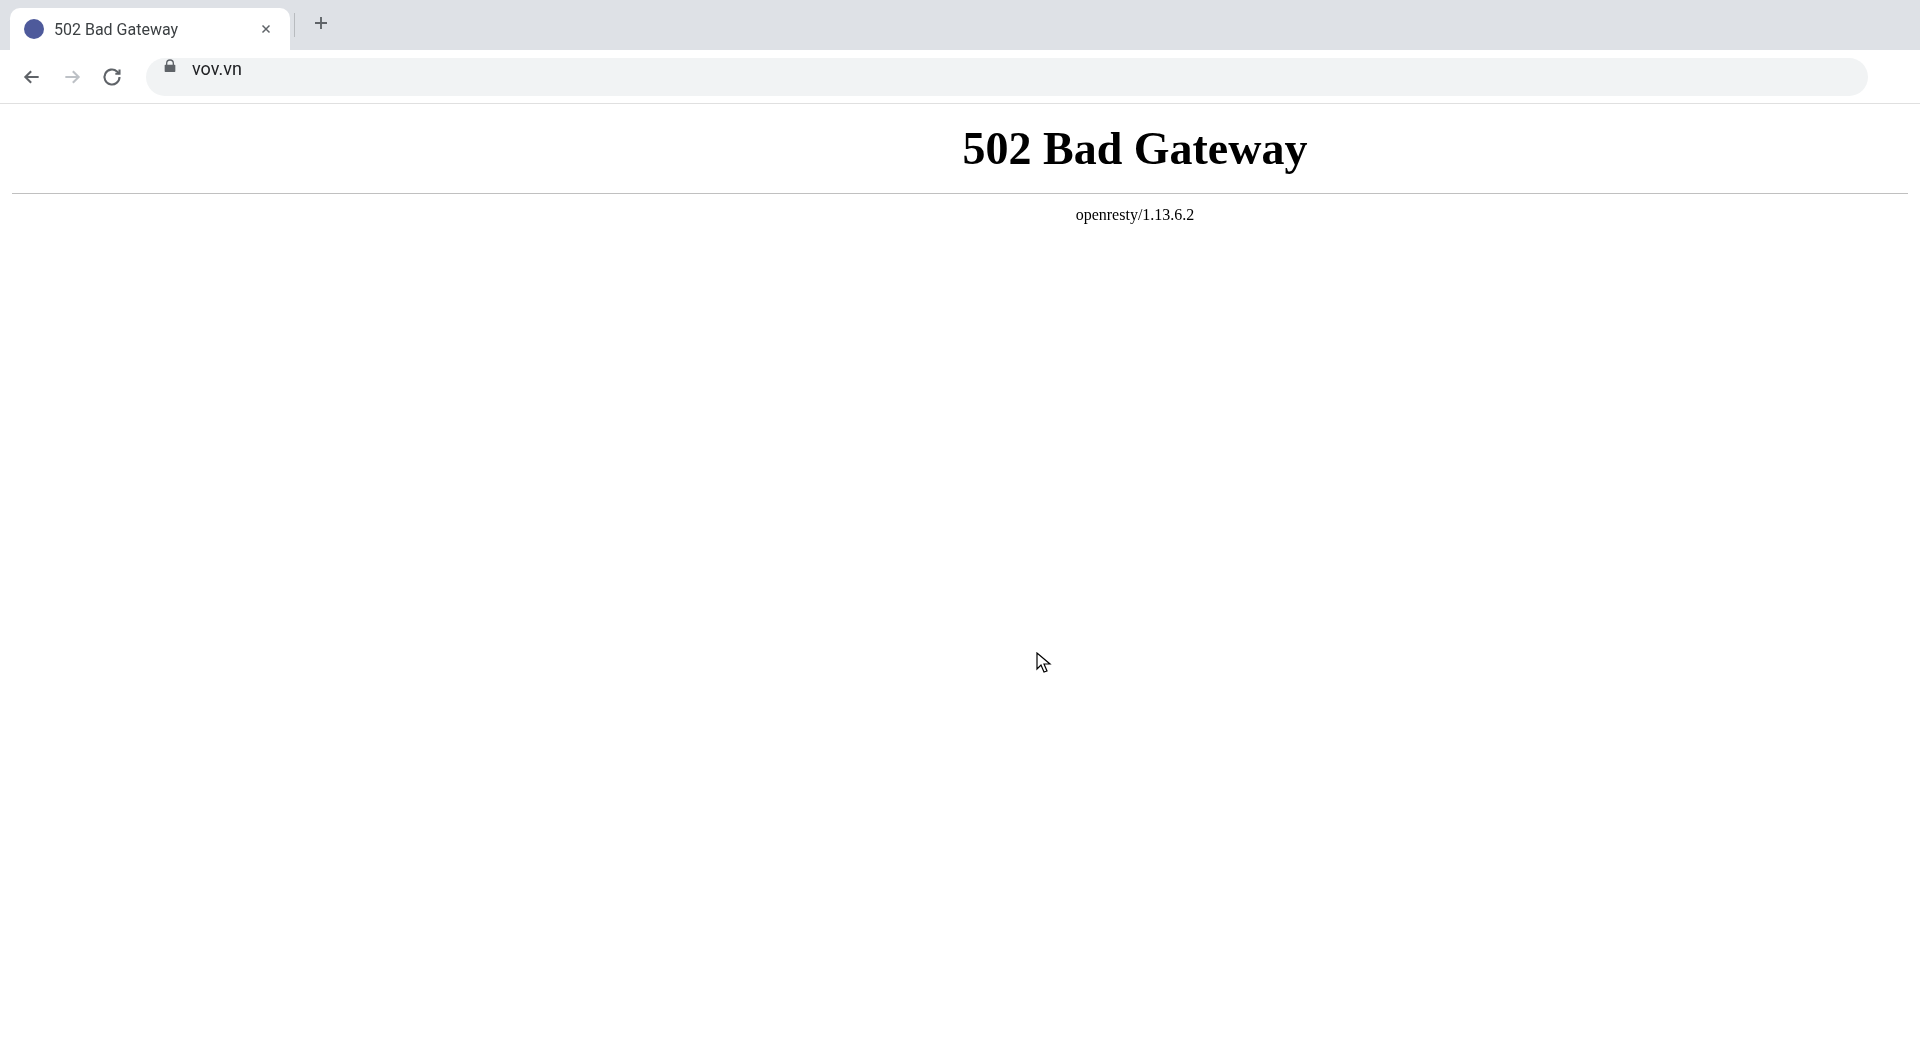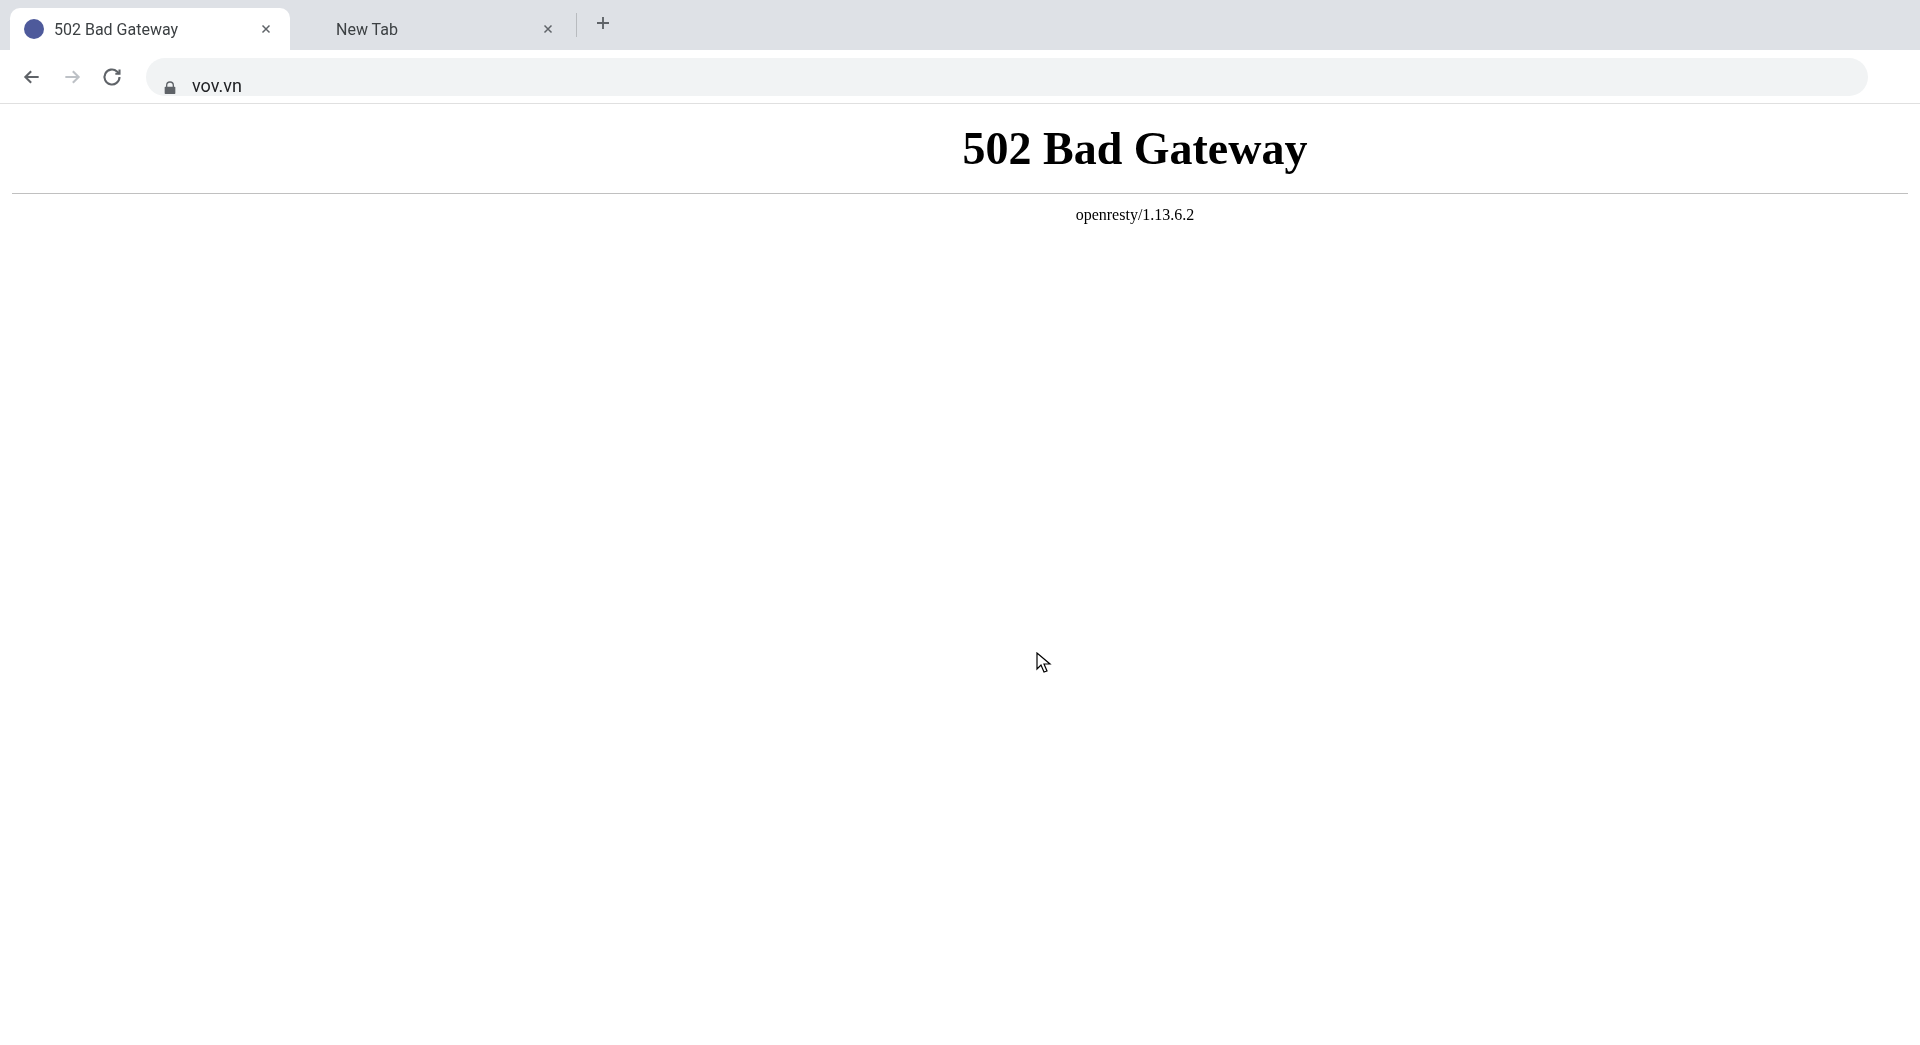--- a/index.html
+++ b/index.html
@@ -116,21 +116,21 @@
     .nav-btn svg {
       width: 20px;
       height: 20px;
     }
     .address-bar {
       flex: 1;
       height: 38px;
       background: #f1f3f4;
       border-radius: 19px;
       display: flex;
-      align-items: flex-end;
+      align-items: flex-start;
       padding: 0 16px;
       margin-left: 14px;
       margin-right: 40px;
     }
     .lock-icon {
       width: 16px;
       height: 16px;
       margin-right: 14px;
       color: #5f6368;
     }
@@ -184,29 +184,20 @@
 <div class="browser-chrome">
   <div class="tab active">
     <div class="tab-favicon"></div>
     <span class="tab-title">502 Bad Gateway</span>
     <span class="tab-close">
       <svg viewBox="0 0 24 24" width="14" height="14" fill="none" stroke="currentColor" stroke-width="2.5">
           <path d="M6 6 L18 18 M18 6 L6 18"></path>
         </svg>
     </span>
   </div>
-  <div class="tab inactive">
-    <div class="tab-favicon empty"></div>
-    <span class="tab-title">New Tab</span>
-    <span class="tab-close">
-      <svg viewBox="0 0 24 24" width="14" height="14" fill="none" stroke="currentColor" stroke-width="2.5">
-          <path d="M6 6 L18 18 M18 6 L6 18"></path>
-        </svg>
-    </span>
-  </div>
   <div class="tab-separator"></div>
   <div class="new-tab-btn">
     <svg viewBox="0 0 24 24" width="18" height="18" fill="none" stroke="currentColor" stroke-width="2.5">
         <path d="M12 4 L12 20 M4 12 L20 12"></path>
       </svg>
   </div>
 </div>
 
 <div class="toolbar">
   <div class="nav-btn">

